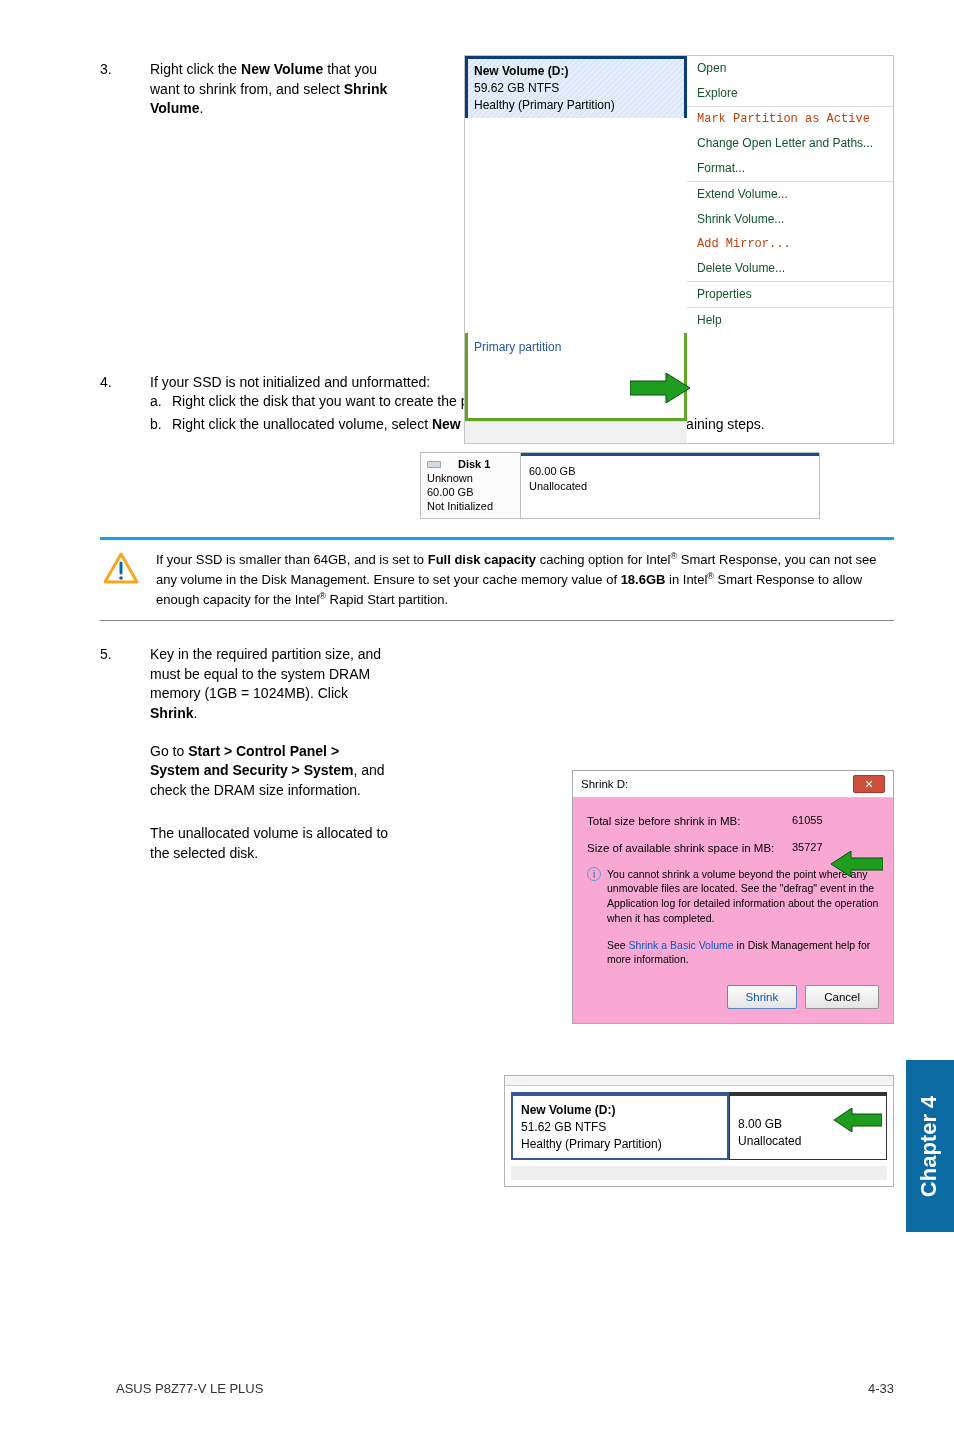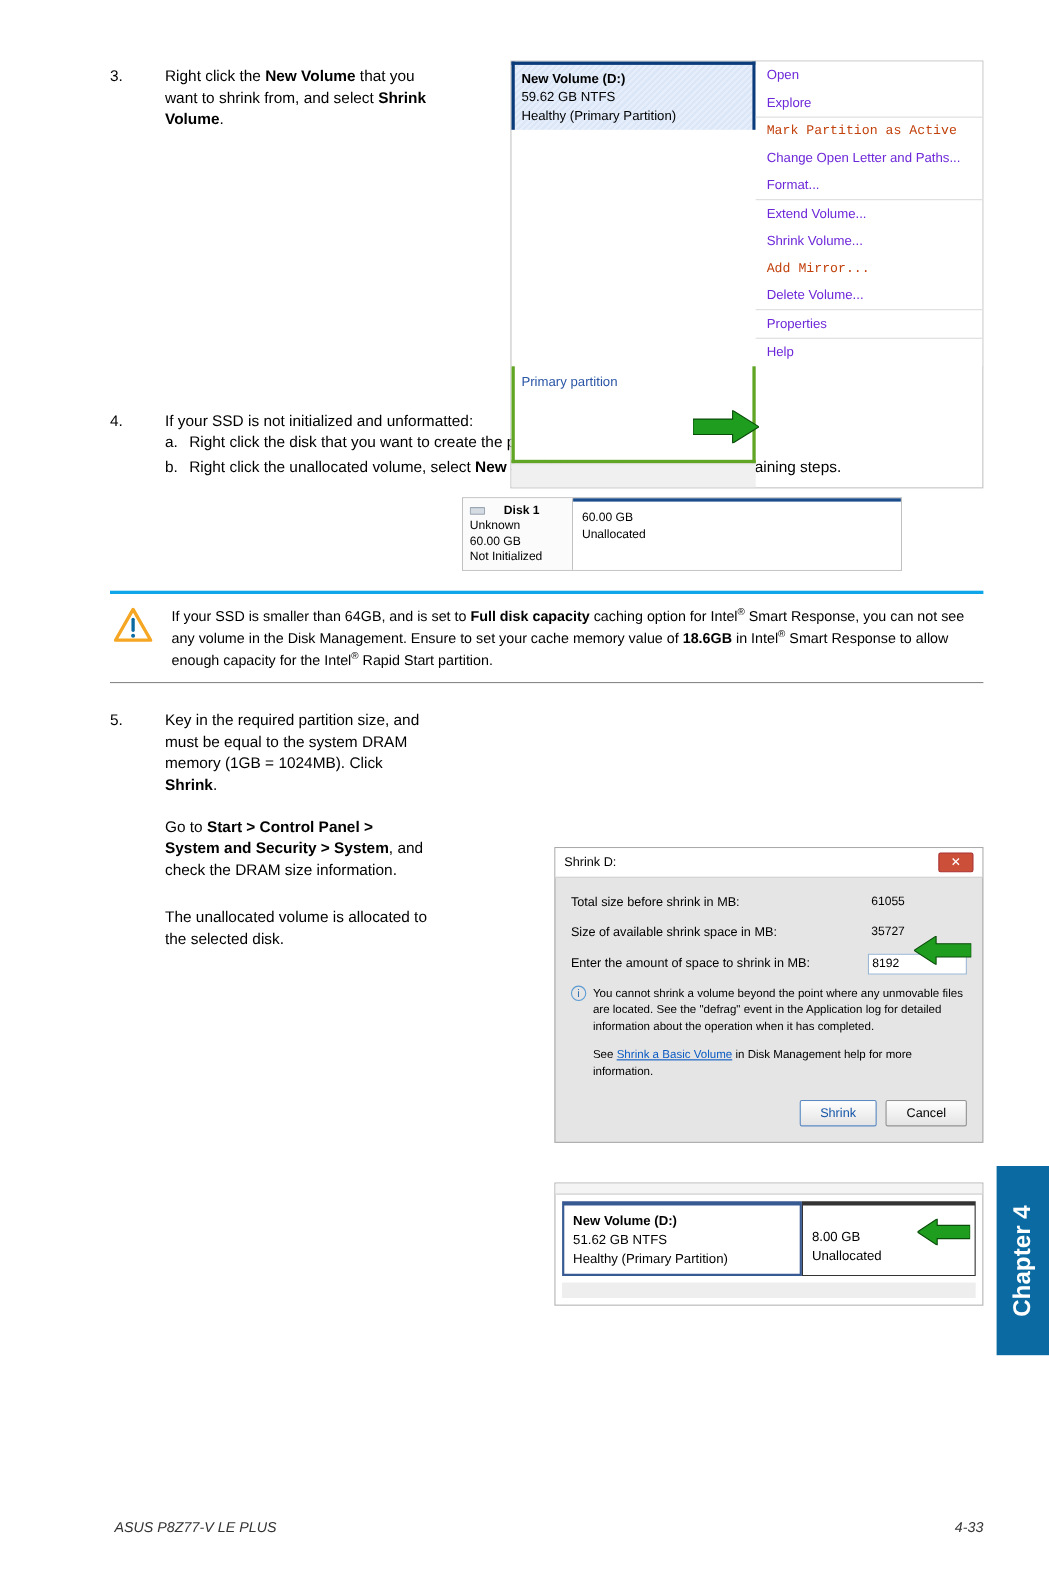--- a/index.html
+++ b/index.html
@@ -20,66 +20,66 @@
   .step-text { width: 240px; }
   .sub-li { display: flex; margin-bottom: 3px; padding-left: 0; }
   .sub-li .letter { width: 22px; flex-shrink: 0; }
   .bold { font-weight: bold; }
 
   .screenshot1 { position:absolute; right:60px; top:55px; width:430px; border:1px solid #c4c4c4; font-family: "Segoe UI", sans-serif; font-size:12px; }
   .s1-top { display:flex; }
   .s1-vol { width:222px; border:3px solid #0a3b7a; border-bottom:none; padding:4px 6px; background: repeating-linear-gradient(135deg,#e6eefc,#e6eefc 2px,#dbe6f7 2px,#dbe6f7 4px); height:62px; color:#000;}
   .s1-vol .t1{font-weight:bold;}
   .s1-menu { flex:1; background:#fff; }
-  .s1-menu div { padding:4px 10px; color:#6d28d9; }
+  .s1-menu div { padding:4px 10px; color:#14532d; }
   .s1-menu .dis { color:#c2410c;font-family:Liberation Mono, monospace; }
   .s1-menu hr { border:none; border-top:1px solid #ddd; margin:0; }
   .s1-primary { display:flex; }
   .s1-left { width:222px; border:3px solid #61a524; border-top:none; background:#fff; padding:6px; height:88px; position:relative; }
   .s1-left .lbl { color:#2a55a5; font-size:12px; }
   .arrow-green-r { position:absolute; right:-6px; top:40px; }
   .s1-bottom { border-top:1px solid #ddd; background:#f0f0f0; height:22px; width:222px;}
   
   .screenshot2 { margin:8px auto 10px 320px; width:400px; border:1px solid #c0c0c0; display:flex; font-family:"Segoe UI",sans-serif; font-size:11px; }
   .s2-left { width:100px; border-right:1px solid #c0c0c0; padding:4px 6px; background:#fbfbfb; }
   .s2-left div{line-height:1.3;}
   .s2-right { flex:1; padding:8px; background:#fff; border-top:3px solid #1b4d8c; }
 
   .note-box { display:flex; gap:16px; margin:18px 0 24px 0; border-top:3px solid #0ea5e9; border-bottom:1px solid #888; padding:10px 2px; }
   .note-icon { width:38px; flex-shrink:0; display:flex; align-items:flex-start; justify-content:center; padding-top:2px;}
   .note-text { font-size:13px; line-height:1.45; }
   .sup { font-size:9px; vertical-align: super; }
 
-  .screenshot3 { position:absolute; right:60px; top:770px; width:390px; background:#e5e5e5; border:1px solid #aaa; font-family:"Segoe UI",sans-serif; font-size:11.5px; }
+  .screenshot3 { position:absolute; right:60px; top:770px; width:322px; background:#f9a8d4; border:1px solid #aaa; font-family:"Segoe UI",sans-serif; font-size:11.5px; }
   .s3-title { background:#fff; border-bottom:1px solid #ccc; padding:4px 8px; display:flex; justify-content:space-between; align-items:center;}
   .s3-close { background:#cb4f39; color:#fff; width:32px; height:18px; text-align:center; border:1px solid #a33; font-size:11px; line-height:16px; border-radius:2px;}
   .s3-body { padding:14px 14px 10px 14px; }
   .s3-row { display:flex; justify-content:space-between; margin-bottom:10px; align-items:center;}
   .s3-row .val{ width:90px; border:1px solid #9cb7d4; padding:1px 3px; font-size:11px; background:#fff;}
   .s3-row .val.ro{border:none; background:transparent;}
   .s3-info { display:flex; gap:6px; margin:6px 0 12px 0;}
   .s3-info .icn{ width:14px; height:14px; border:1px solid #5a9bd3; border-radius:50%; color:#2a6ab0; font-size:10px; text-align:center; line-height:13px; flex-shrink:0;}
-  .s3-link{ color:#0a5bc4; text-decoration:underline; }
+  .s3-link{ color:#0a5bc4; }
   .s3-btns { padding:8px 14px 14px 14px; display:flex; justify-content:flex-end; gap:8px; border-top:0;}
   .s3-btn { border:1px solid #939393; background:linear-gradient(#fefefe,#e4e4e4); padding:3px 18px; font-size:11.5px; border-radius:2px; }
   .s3-btn.primary{ color:#1354a7; border-color:#5b8ac3;}
   .arrow3a{ position:absolute; right:10px; top:80px;}
 
   .screenshot4 { position:absolute; right:60px; top:1075px; width:390px; border:1px solid #b4b4b4; font-family:"Segoe UI",sans-serif; font-size:12px;}
   .s4-inner{ margin:6px; display:flex; gap:0;}
   .s4-inner>div{ padding:6px 8px; }
   .s4-a{ width:58%; border:2px solid #385a93; border-top:4px solid #385a93;}
   .s4-b{ flex:1; border:1px solid #333; border-top:4px solid #333; position:relative; }
   .arrow4{ position:absolute; right:4px; top:12px;}
   .s4-bar { height:14px; background:#eee; margin:6px;}
 
   .chapter-tab { position:absolute; right:0; top:1060px; background:#0a6aa1; width:48px; height:172px; display:flex; align-items:center; justify-content:center;}
   .chapter-tab span{ color:#fff; font-weight:bold; font-size:22px; transform:rotate(-90deg); white-space:nowrap;}
 
-  .footer { position:absolute; bottom:40px; left:104px; right:60px; display:flex; justify-content:space-between; font-size:13px; color:#333;font-style:italic;}
+  .footer { position:absolute; bottom:40px; left:116px; right:60px; display:flex; justify-content:space-between; font-size:13px; color:#333;}
 </style>
 </head>
 <body>
 
 <div class="page">
 
   <div class="step-row">
     <div class="step-num">3.</div>
     <div class="step-body">
       <div class="step-text">
@@ -194,24 +194,20 @@
     </div>
     <div class="s3-body">
       <div class="s3-row">
           <span>Total size before shrink in MB:</span>
           <span class="val ro">61055</span>
         </div>
       <div class="s3-row">
           <span>Size of available shrink space in MB:</span>
           <span class="val ro">35727</span>
         </div>
-      <div class="s3-row" style="position:relative;">
-          <span>Enter the amount of space to shrink in MB:</span>
-          <span class="val">8192</span>
-      </div>
       <div class="s3-info">
         <div class="icn">i</div>
         <div style="font-size:10.5px;">You cannot shrink a volume beyond the point where any unmovable files are located. See the "defrag" event in the Application log for detailed information about the operation when it has completed.</div>
       </div>
       <div style="font-size:10.5px; margin-left:20px;">
         <span>See </span><span class="s3-link">Shrink a Basic Volume</span><span> in Disk Management help for more information.</span>
       </div>
     </div>
     <svg class="arrow3a" width="52" height="26">
         <polygon points="52,7 20,7 20,0 0,13 20,26 20,19 52,19" fill="#1f9d1f" stroke="#0a4d0a" stroke-width="1"></polygon>

